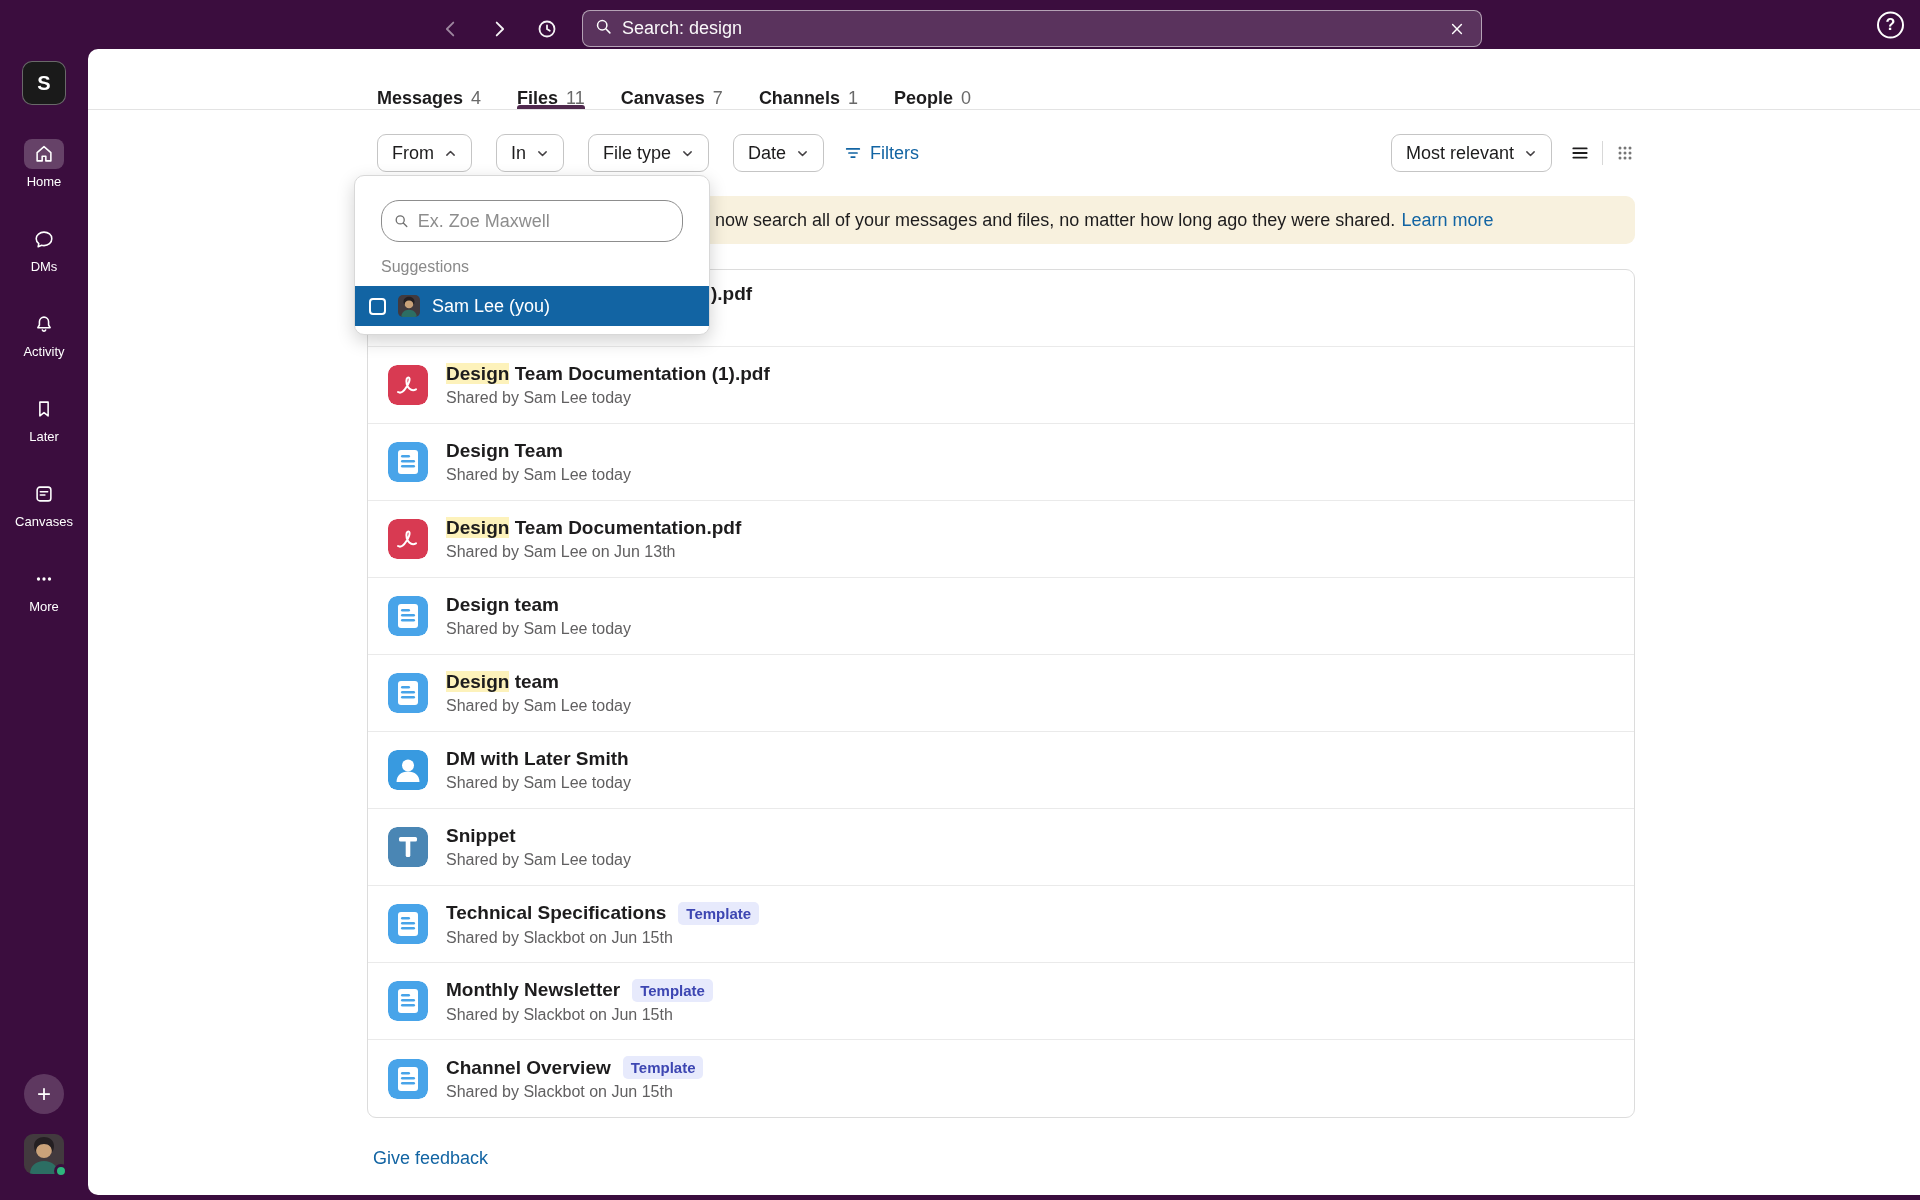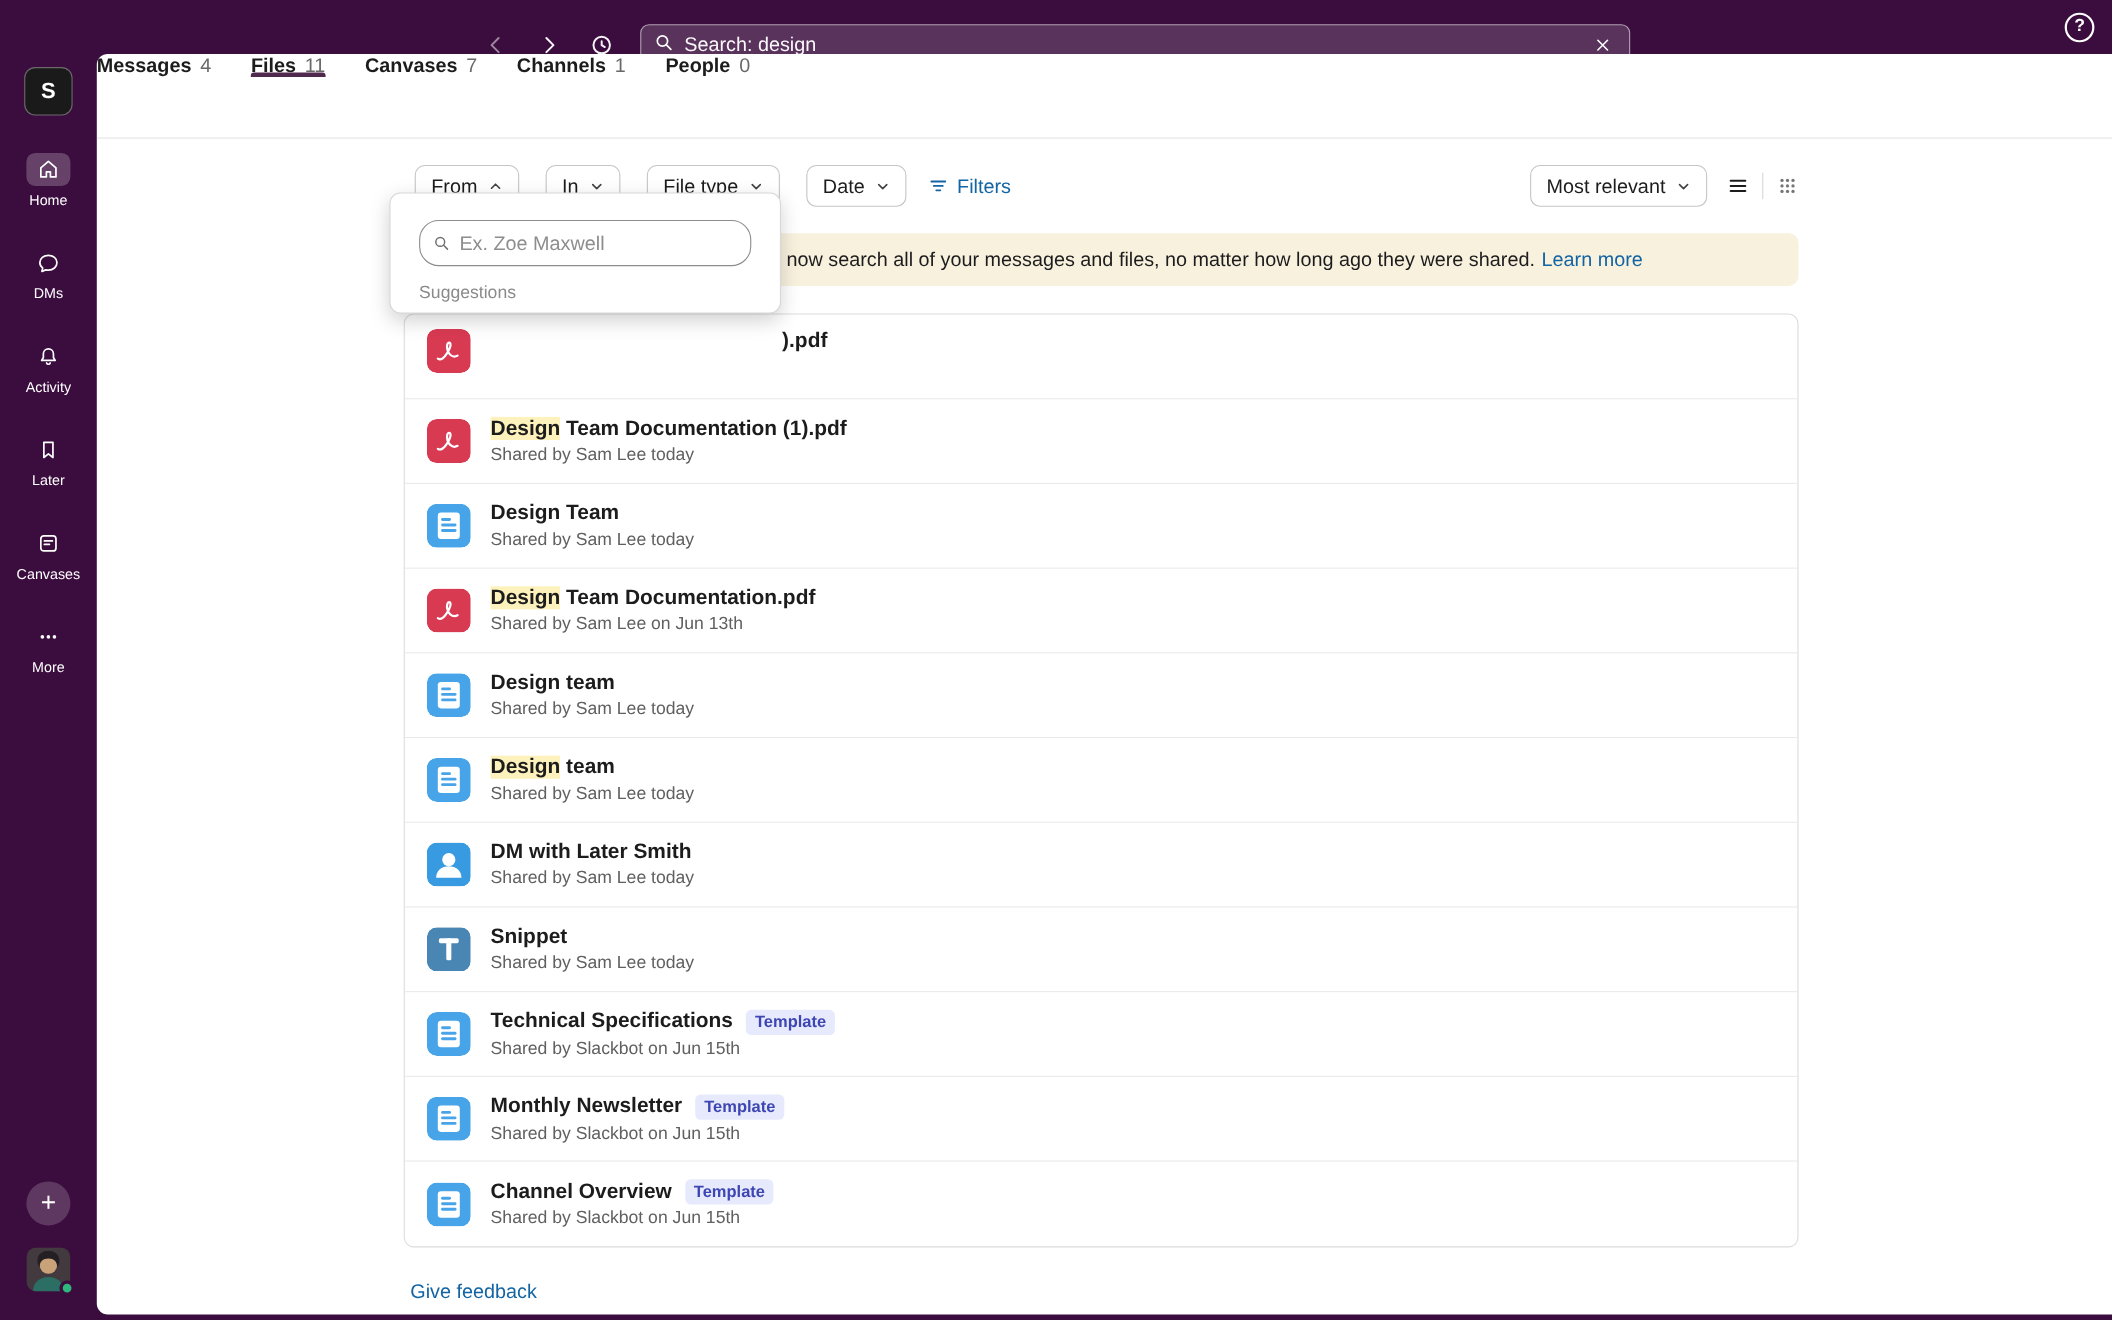--- a/index.html
+++ b/index.html
@@ -5,21 +5,21 @@
   * { box-sizing: border-box; margin: 0; padding: 0; }
   html,body { width:1920px; height:1200px; overflow:hidden; }
   body {
     background:#3b0d3e;
     font-family:"Liberation Sans","DejaVu Sans",sans-serif;
     position:relative;
     color:#1d1c1d;
   }
   
   .topbar { position:absolute; top:0; left:0; right:0; height:49px; }
-  .topbar-center { position:absolute; left:50%; transform:translateX(-50%); top:16px; height:49px;
+  .topbar-center { position:absolute; left:50%; transform:translateX(-50%); top:4px; height:49px;
     display:flex; align-items:center; gap:22px; }
   .nav-btn { background:none; border:none; width:26px; height:26px; display:grid; place-items:center; cursor:pointer; padding:0; }
   .searchbar { width:900px; height:37px; border-radius:8px;
     background:rgba(255,255,255,0.16); border:1px solid rgba(255,255,255,0.55);
     display:flex; align-items:center; padding:0 12px; gap:10px; cursor:text; }
   .search-text { font-size:18px; color:rgba(255,255,255,0.97); }
   .clear-btn { margin-left:auto; background:none; border:none; width:24px; height:24px; display:grid; place-items:center; cursor:pointer; }
   .help-btn { position:absolute; right:16px; top:50%; transform:translateY(-50%);
     width:27px; height:27px; border-radius:50%; border:2px solid #fff; background:transparent;
     color:#fff; font-size:16px; font-weight:700; display:grid; place-items:center; cursor:pointer; }
@@ -37,22 +37,22 @@
   .plus-btn { margin-top:auto; width:40px; height:40px; border-radius:50%;
     background:rgba(255,255,255,0.18); border:none; color:#fff; font-size:24px; line-height:1;
     display:grid; place-items:center; cursor:pointer; }
   .user-avatar { position:relative; margin:20px 0 26px; width:40px; height:40px; border-radius:9px; cursor:pointer; }
   .user-avatar svg { border-radius:9px; display:block; }
   .presence-dot { position:absolute; right:-4px; bottom:-4px; width:14px; height:14px; border-radius:50%;
     background:#2eb67d; border:3px solid #3b0d3e; }
   
   .main { position:absolute; left:88px; top:49px; right:0; bottom:5px; background:#fff;
     border-radius:10px 0 0 10px; overflow:hidden; }
-  .tabs-bar { height:77px; border-bottom:1px solid #e3e3e3; display:flex; align-items:flex-start;
-    gap:36px; }
+  .tabs-bar { height:61px; border-bottom:1px solid #e3e3e3; display:flex; align-items:flex-end;
+    padding-left:289px; gap:36px; }
   .tab { display:flex; align-items:center; gap:8px; position:relative; cursor:pointer; font-size:18px; }
   .tab .t-label { font-weight:700; color:#1d1c1d; }
   .tab .t-count { color:#696969; }
   .tab.active::after { content:""; position:absolute; left:0; right:0; bottom:0; height:4px;
     background:#50294e; border-radius:3px 3px 0 0; }
   .container { width:1268px; margin-left:279px; position:relative; }
   
   .filter-row { margin-top:24px; margin-left:10px; display:flex; align-items:center; }
   .pill-group { display:flex; gap:24px; }
   .pill { height:38px; padding:0 14px; border:1px solid #c5c5c5; border-radius:9px; background:#fff;
@@ -489,13 +489,25 @@
 
 <div class="from-panel">
   <div class="panel-input">
     <svg width="16" height="16" viewBox="0 0 20 20">
         <circle cx="8.5" cy="8.5" r="5.5" stroke="#6f6f6f" stroke-width="1.8" fill="none"></circle>
         <path d="M13 13l4.5 4.5" stroke="#6f6f6f" stroke-width="1.8" stroke-linecap="round"></path>
       </svg>
     <input type="text" placeholder="Ex. Zoe Maxwell" style="">
   </div>
   <div class="sugg-label">Suggestions</div>
+  <div class="sugg-row">
+    <span class="cb"></span>
+    <span class="mini-avatar">
+      <svg width="22" height="22" viewBox="0 0 40 40">
+          <rect width="40" height="40" fill="#423a3e"></rect>
+          <circle cx="20" cy="16" r="8" fill="#caa27a"></circle>
+          <path d="M10 12c0-6 5-9 10-9s10 3 10 9c0 3-1 5-2 6 0-5-3-8-8-8s-8 3-8 8c-1-1-2-3-2-6z" fill="#241f22"></path>
+          <path d="M6 40c0-8 6-13 14-13s14 5 14 13z" fill="#2c6e63"></path>
+        </svg>
+    </span>
+    <span class="sugg-name">Sam Lee (you)</span>
+  </div>
 </div>
 
 </body></html>

